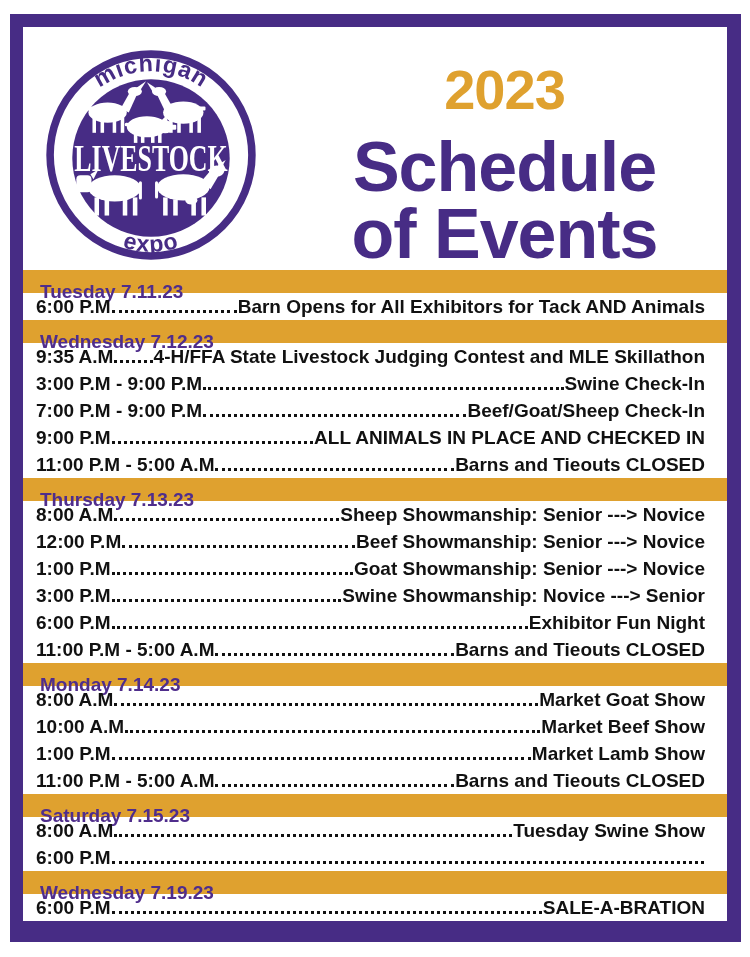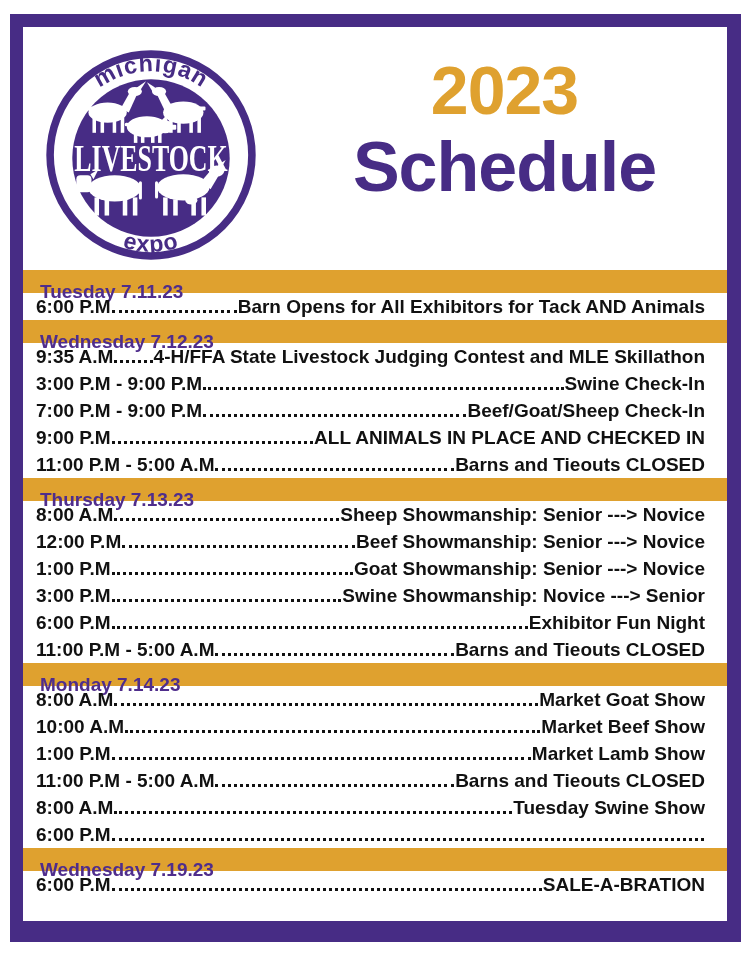--- a/index.html
+++ b/index.html
@@ -41,21 +41,21 @@
   .logo svg{display:block;width:100%;height:100%;}
   .title{
     flex:1;
     text-align:center;
     padding-left:20px;
     padding-top:2px;
     font-weight:bold;
     letter-spacing:-1px;
   }
   .title-year{
-    font-size:68px;
+    font-size:56px;
     line-height:88px;
     color:var(--gold,#DFA12F);
   }
   .title-line{
     font-size:70px;
     line-height:67px;
     color:var(--purple,#472C85);
   }
   
   .schedule{display:block;}
@@ -193,20 +193,21 @@
             <rect x="114" y="136" width="3" height="17" rx="1.5"></rect>
           </g>
 
           <text class="livestock-text" x="110" y="126" text-anchor="middle" textLength="152" lengthAdjust="spacingAndGlyphs">LIVESTOCK</text>
         </svg>
       </div>
 
       <div class="title">
         <div class="title-year">2023</div>
         <div class="title-line">Schedule</div>
+        <div class="title-line">of Events</div>
       </div>
     </header>
 
     <main class="schedule" id="schedule">
   <section class="section">
     <div class="day-bar">
       <span class="day-label">Tuesday 7.11.23</span>
     </div>
     <div class="rows">
   <div class="row">
@@ -322,20 +323,23 @@
 
   <div class="row">
     <span class="time">11:00 P.M - 5:00 A.M</span>
     <span class="leader"></span>
     <span class="event">Barns and Tieouts CLOSED</span>
   </div>
 </div>
   </section>
 
   <section class="section">
+    <div class="day-bar">
+      <span class="day-label">Saturday 7.15.23</span>
+    </div>
     <div class="rows">
   <div class="row">
     <span class="time">8:00 A.M</span>
     <span class="leader"></span>
     <span class="event">Tuesday Swine Show</span>
   </div>
 
   <div class="row">
     <span class="time">6:00 P.M</span>
     <span class="leader"></span>

